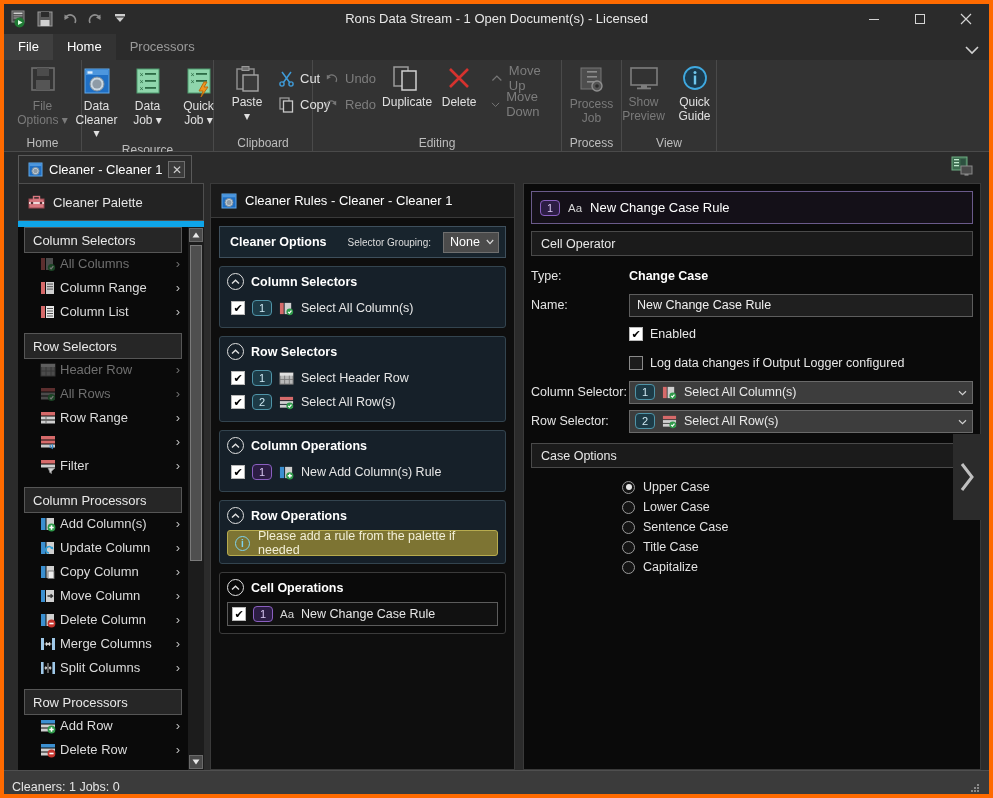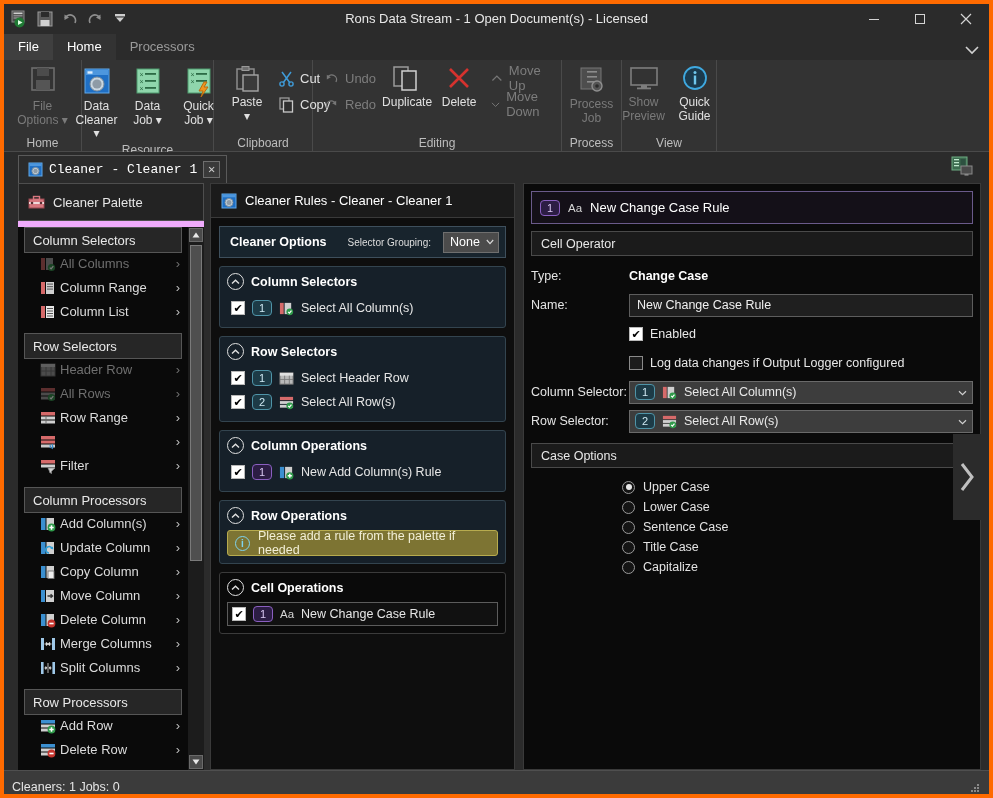--- a/index.html
+++ b/index.html
@@ -76,21 +76,21 @@
   .rsmall {
     display: flex; align-items: center; gap: 5px; padding: 2px 4px;
     font-size: 13px; color: #e0e0e0; height: 26px;
   }
   .rsmall.disabled { color: #7d7d7d; }
   .rcol { display: flex; flex-direction: column; justify-content: flex-start; padding-top: 2px; }
 
   
   .tabstrip {
     height: 31px; background: #2b2b2b; display: flex; align-items: flex-end;
-    position: relative; flex: none; padding-left: 14px; font-family: Liberation Mono, monospace;
+    position: relative; flex: none; padding-left: 14px;
   }
   .doctab {
     height: 28px; background: #2b2b2b; border: 1px solid #5a5a5a;
     border-bottom: none; display: flex; align-items: center; gap: 6px;
     padding: 0 6px 0 9px; font-size: 13px; color: #ffffff;
   }
   .doctab .x {
     width: 17px; height: 17px; border: 1px solid #6e6e6e; color: #cfcfcf;
     display: flex; align-items: center; justify-content: center; font-size: 12px;
     background: #3a3a3a;
@@ -102,21 +102,21 @@
 
   
   .workspace {
     flex: 1; display: flex; background: #2b2b2b; padding: 0 8px 0 14px;
     gap: 0; min-height: 0; position: relative;
   }
 
   
   .palette {
     width: 186px; display: flex; flex-direction: column; flex: none;
-    background: #f0abfc;
+    background: #0ea5e9;
   }
   .palette-head {
     height: 38px; margin-bottom: 6px; border: 1px solid #4e4e4e;
     background: #232323; display: flex; align-items: center; gap: 8px;
     padding-left: 9px; font-size: 13px; color: #e6e6e6; flex: none;
   }
   .palette-body {
     flex: 1; position: relative; background: #0a0a0a; border: none;
     overflow: hidden;
   }

